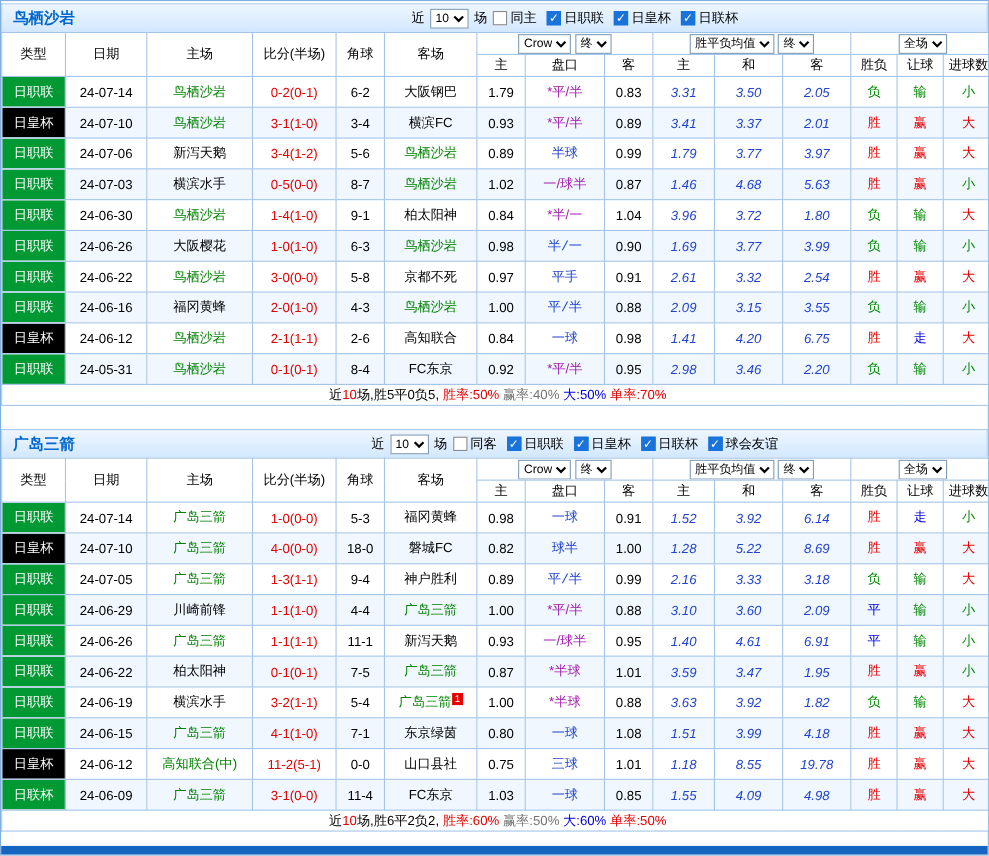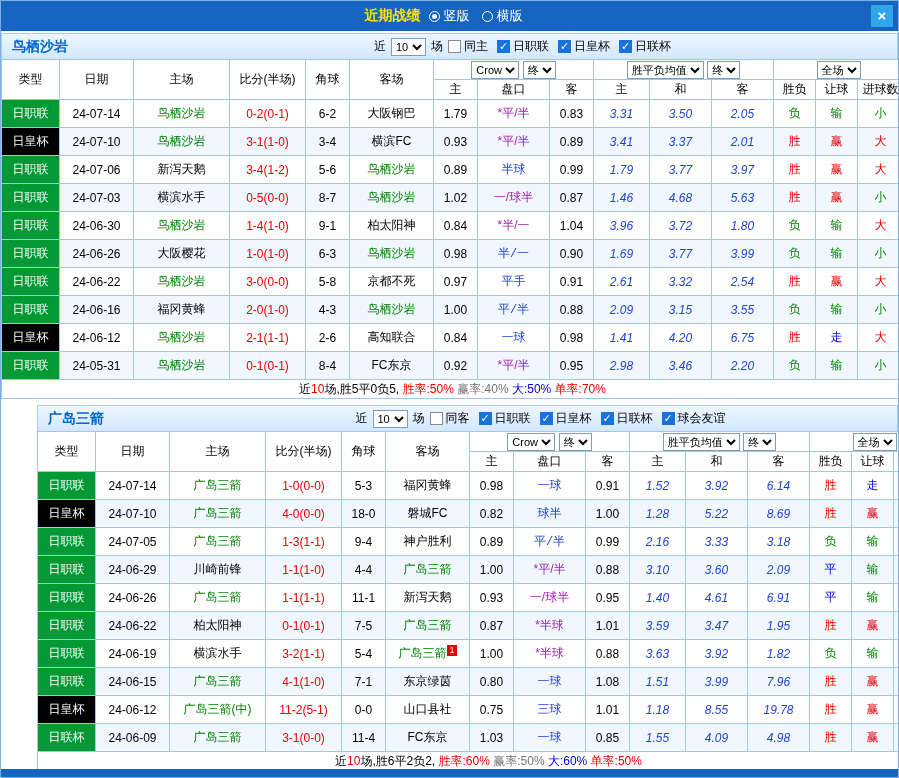--- a/index.html
+++ b/index.html
@@ -11,21 +11,21 @@
               display:flex; align-items:center; justify-content:center; position:relative; }
   .title { color:#FFE400; font-weight:bold; font-size:14px; margin-right:8px; }
   .radio-opt { display:inline-flex; align-items:center; gap:4px; margin-right:12px; cursor:pointer; }
   .radio { width:11px; height:11px; border:1px solid #fff; border-radius:50%; display:inline-block; position:relative; }
   .radio.on::after { content:""; position:absolute; left:2px; top:2px; right:2px; bottom:2px; background:#fff; border-radius:50%; }
   .close-btn { position:absolute; right:5px; top:4px; width:22px; height:22px; background:#2FA6E9;
                color:#fff; font-weight:bold; text-align:center; line-height:22px; font-size:15px; cursor:pointer; }
 
   
   section.block { margin-top:2px; }
-  section.block + section.block { margin-top:6px;padding-left:36px; }
+  section.block + section.block { margin-top:21px; }
   .team-bar { height:26px; background:linear-gradient(#EEF6FF,#D2E8FF); border:1px solid #A8CCEE; border-bottom:none;
               display:flex; align-items:center; font-size:12px; }
   .team-name { color:#0066CC; font-weight:bold; font-size:14px; padding:0 10px; min-width:150px; }
   .filters { flex:1; display:flex; align-items:center; justify-content:center; gap:5px; }
   .cb-label { display:inline-flex; align-items:center; gap:3px; margin-right:4px; cursor:pointer; }
   .cb { display:inline-block; width:13px; height:13px; border:1px solid #8a8a8a; background:#fff; position:relative; }
   .cb.on { background:#1A73D9; border-color:#1A73D9; }
   .cb.on::after { content:"\2713"; color:#fff; font-size:11px; position:absolute; left:1px; top:-1px; }
   select { font-size:11px; height:18px; border:1px solid #7F9DB9; background:#fff; }
 
@@ -56,34 +56,20 @@
 
   .c-r { color:#E60000; } .c-g { color:#737373; } .c-b { color:#0000E0; } .c-k { color:#000; }
 
   .bottom-bar { position:absolute; left:0; right:0; bottom:0; height:8px; background:#1565C0; }
 </style>
 </head>
 <body>
 
 <div class="window">
 
-  <div class="titlebar">
-    <span class="title">近期战绩</span>
-    <span class="radio-opt">
-      <span class="radio on"></span>
-      <span>竖版</span>
-    </span>
-    <span class="radio-opt">
-      <span class="radio"></span>
-      <span>横版</span>
-    </span>
-    <div class="close-btn">
-      <span>×</span>
-    </div>
-  </div>
 
   <section class="block">
     <div class="team-bar">
       <span class="team-name">鸟栖沙岩</span>
       <div class="filters">
           <span>近</span>
           <select><option>10</option></select>
           <span>场</span>
           <label class="cb-label">
             <span class="cb"></span>
@@ -573,31 +559,31 @@
             <td>24-06-15</td>
             <td class="tm">广岛三箭</td>
             <td class="sc">4-1(1-0)</td>
             <td>7-1</td>
             <td><span>东京绿茵</span></td>
             <td>0.80</td>
             <td class="hcp-blue">一球</td>
             <td>1.08</td>
             <td class="avg">1.51</td>
             <td class="avg">3.99</td>
-            <td class="avg">7.96</td>
+            <td class="avg">4.18</td>
             <td class="res-win">胜</td>
             <td class="res-win">赢</td>
             <td class="res-win">大</td>
           </tr>
           <tr>
             <td class="type-cell">
               <span class="type-badge badge-cup">日皇杯</span>
             </td>
             <td>24-06-12</td>
-            <td class="tm">广岛三箭(中)</td>
+            <td class="tm">高知联合(中)</td>
             <td class="sc">11-2(5-1)</td>
             <td>0-0</td>
             <td><span>山口县社</span></td>
             <td>0.75</td>
             <td class="hcp-blue">三球</td>
             <td>1.01</td>
             <td class="avg">1.18</td>
             <td class="avg">8.55</td>
             <td class="avg">19.78</td>
             <td class="res-win">胜</td>

